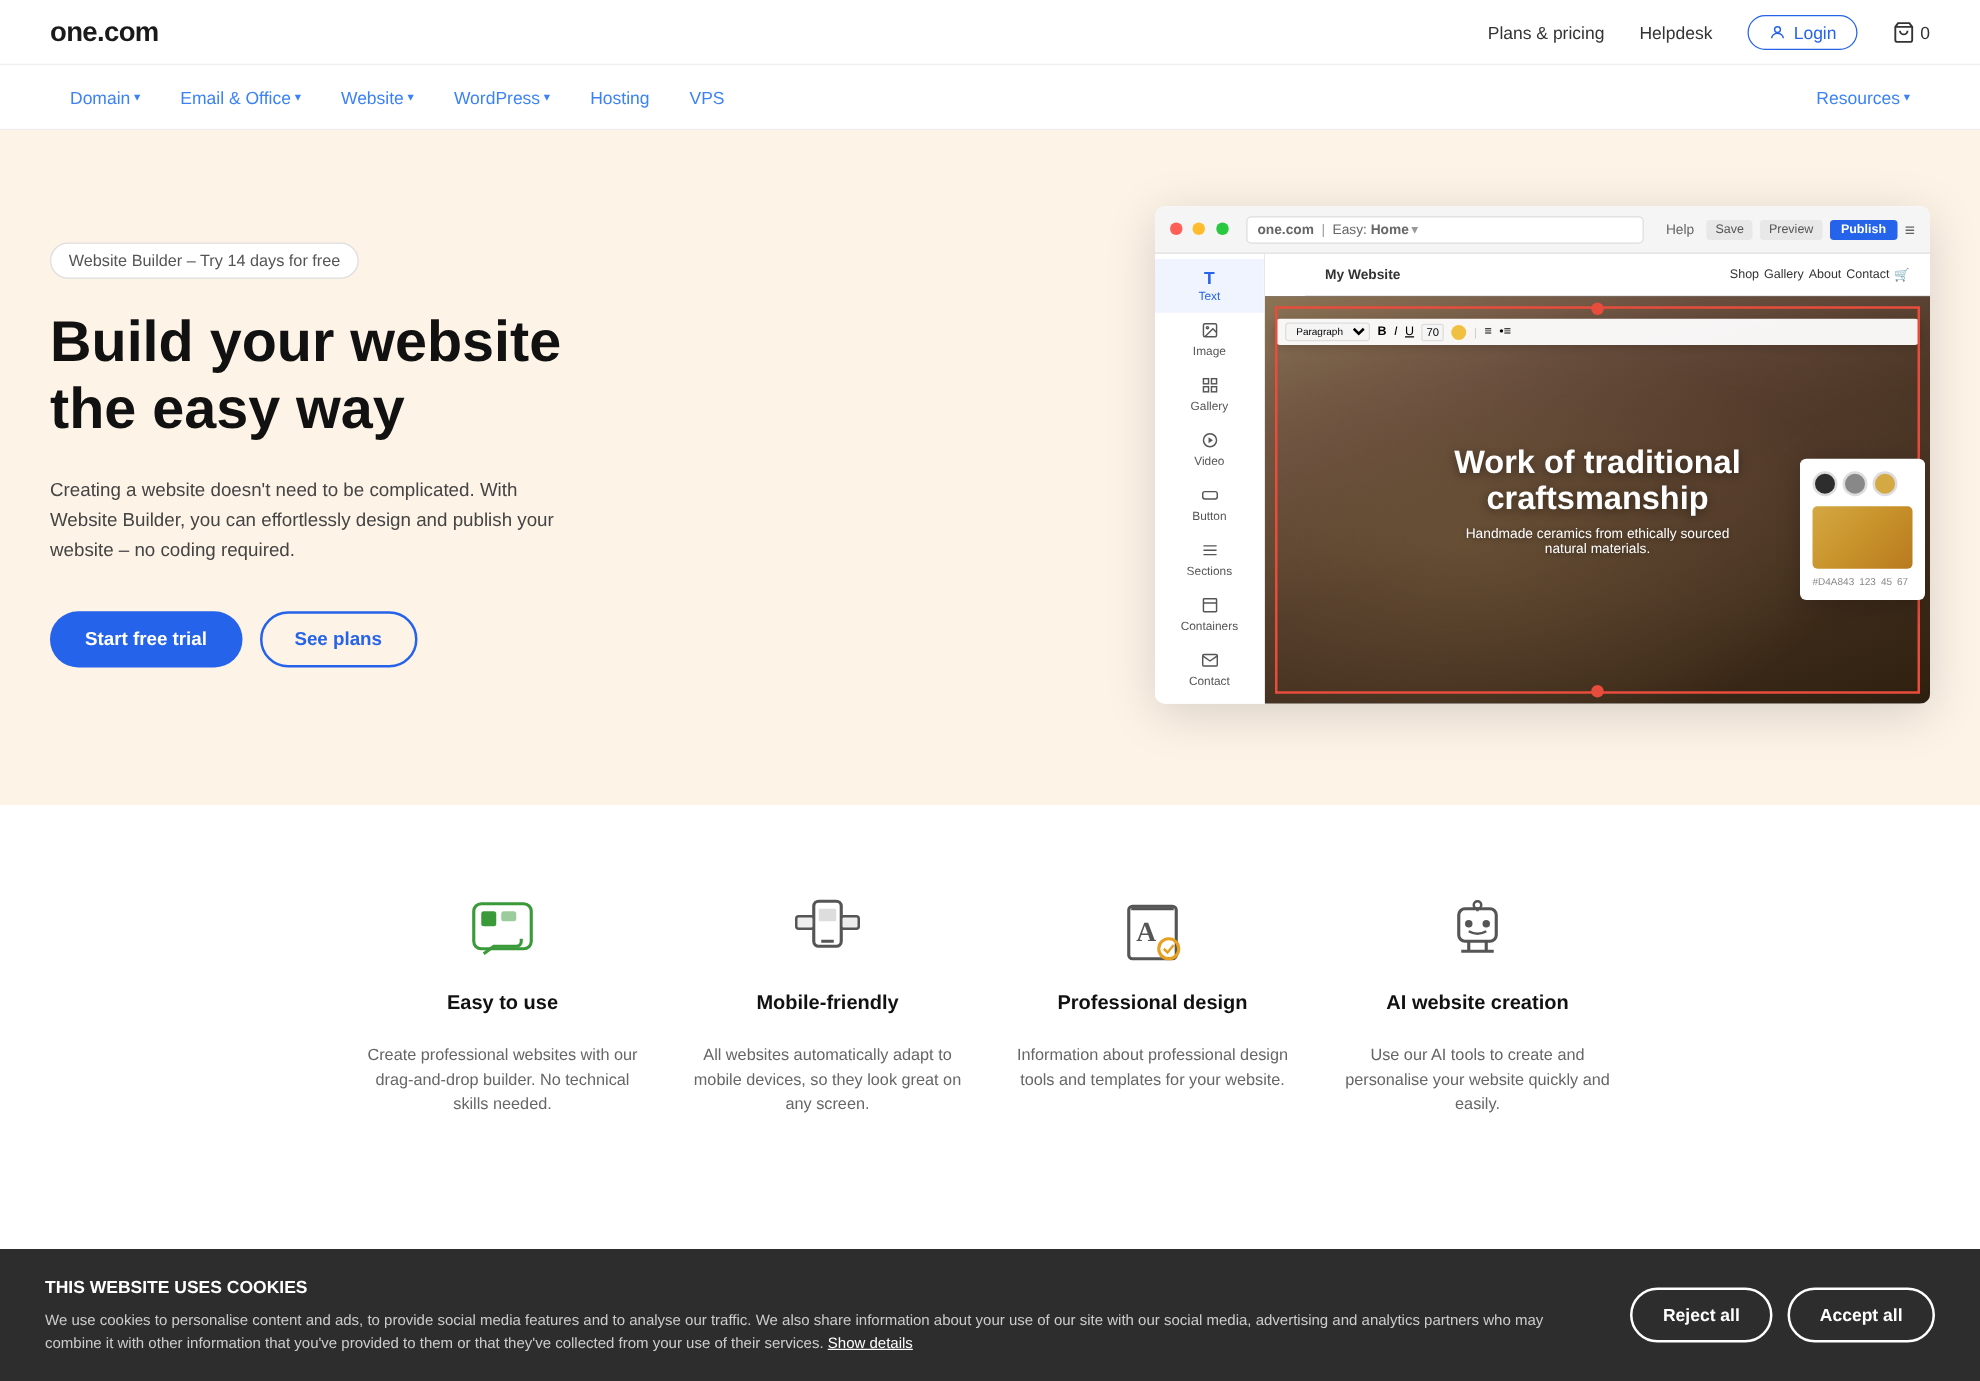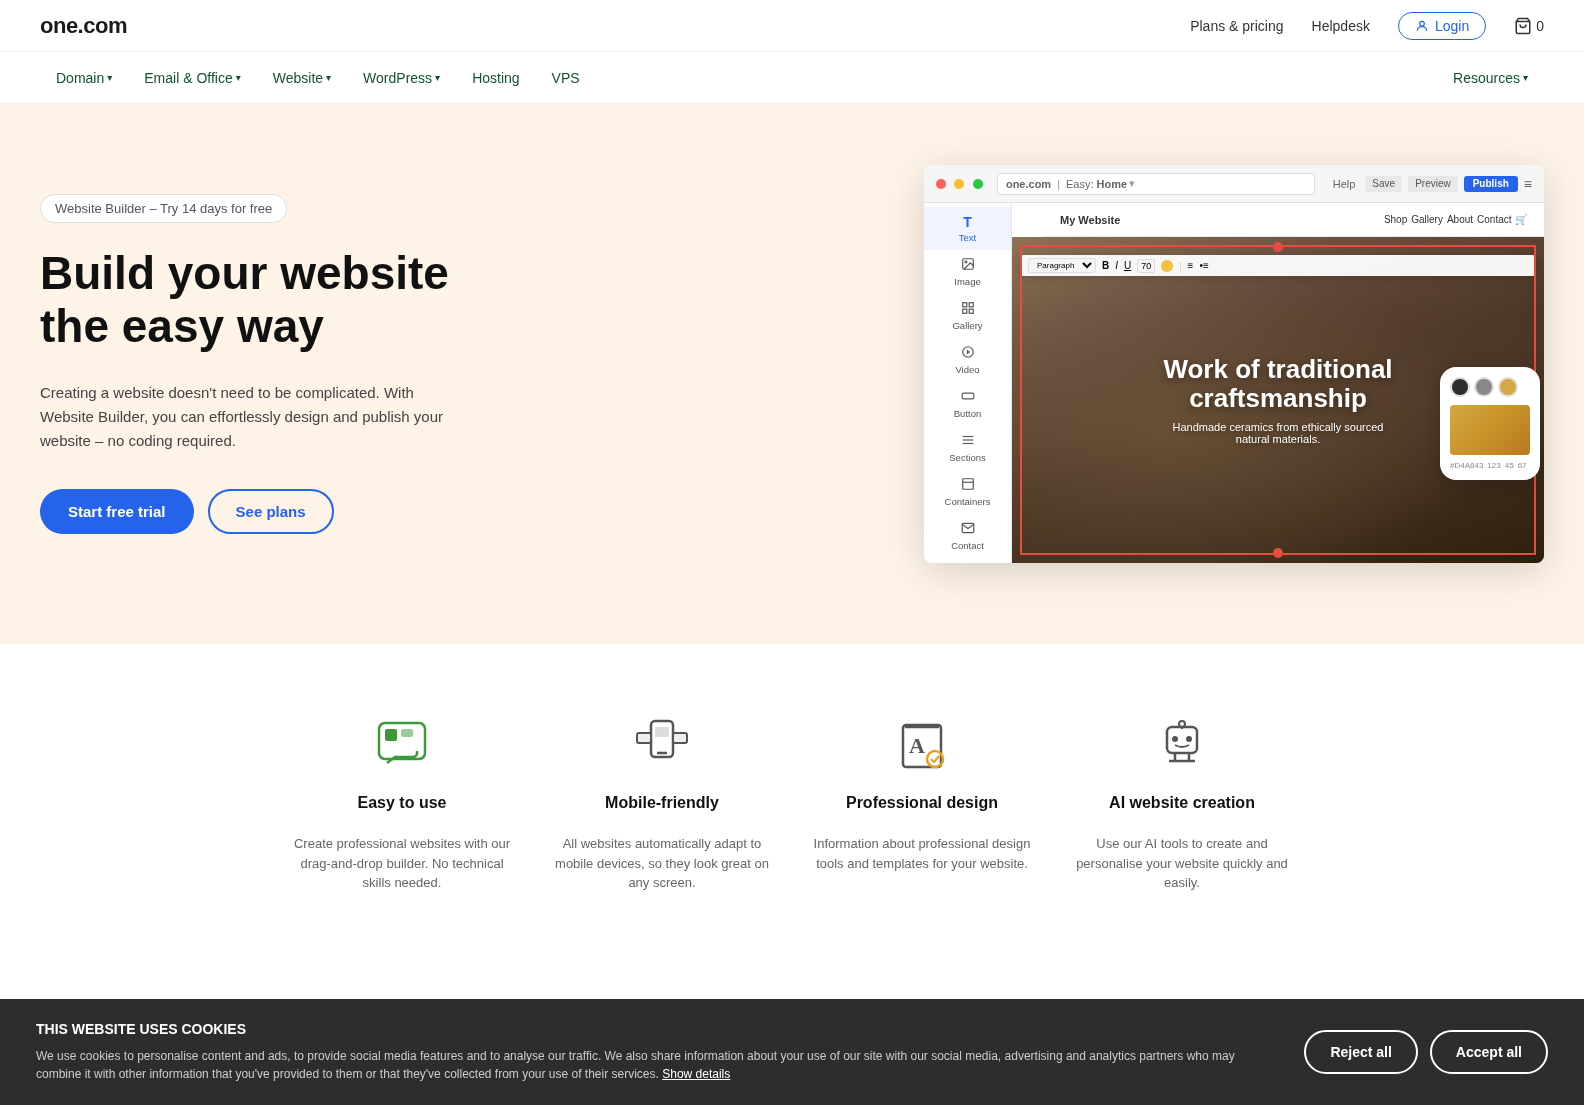--- a/index.html
+++ b/index.html
@@ -9,21 +9,21 @@
     .top-bar { display: flex; align-items: center; justify-content: space-between; padding: 0 40px; height: 52px; border-bottom: 1px solid #eee; background: #fff; }
     .logo { font-size: 22px; font-weight: 700; color: #1a1a1a; letter-spacing: -0.5px; }
     .top-bar-right { display: flex; align-items: center; gap: 28px; }
     .top-bar-link { font-size: 14px; color: #333; text-decoration: none; cursor: pointer; }
     .login-btn { display: flex; align-items: center; gap: 6px; border: 1.5px solid #2563eb; border-radius: 20px; padding: 5px 16px; font-size: 14px; color: #2563eb; cursor: pointer; background: #fff; }
     .cart-icon-wrap { display: flex; align-items: center; gap: 4px; font-size: 14px; color: #333; cursor: pointer; }
 
     
     .nav-bar { display: flex; align-items: center; padding: 0 40px; height: 52px; border-bottom: 1px solid #eee; background: #fff; }
     .nav-items { display: flex; align-items: center; gap: 0; flex: 1; }
-    .nav-item { font-size: 14px; color: #14532d; padding: 0 16px; height: 52px; display: flex; align-items: center; gap: 3px; cursor: pointer; }
+    .nav-item { font-size: 14px; color: #3b82f6; padding: 0 16px; height: 52px; display: flex; align-items: center; gap: 3px; cursor: pointer; }
     .nav-right { margin-left: auto; }
     .chevron { font-size: 10px; }
 
     
     .hero { background: #fdf3e7; padding: 60px 40px 80px; display: flex; align-items: center; justify-content: space-between; min-height: 540px; }
     .hero-left { max-width: 420px; }
     .hero-badge { display: inline-block; background: #fff; border: 1px solid #ddd; border-radius: 20px; padding: 6px 14px; font-size: 13px; color: #555; margin-bottom: 24px; }
     .hero-title { font-size: 46px; font-weight: 700; color: #111; line-height: 1.15; margin-bottom: 28px; }
     .hero-desc { font-size: 15px; color: #444; line-height: 1.6; margin-bottom: 36px; }
     .hero-buttons { display: flex; gap: 14px; align-items: center; }
@@ -53,21 +53,21 @@
     .editor-nav { background: #fff; border-bottom: 1px solid #e8e8e8; height: 34px; display: flex; align-items: center; padding: 0 16px; gap: 24px; font-size: 11px; color: #333; margin-left: 32px; }
     .editor-canvas { background: #555; position: relative; height: calc(100% - 34px); overflow: hidden; }
     .canvas-overlay { position: absolute; inset: 0; display: flex; flex-direction: column; align-items: center; justify-content: center; text-align: center; }
     .canvas-hero-text { color: #fff; font-size: 26px; font-weight: 800; line-height: 1.1; text-shadow: 0 2px 8px rgba(0,0,0,0.4); }
     .canvas-sub-text { color: #fff; font-size: 11px; margin-top: 8px; text-shadow: 0 1px 4px rgba(0,0,0,0.4); }
     .selection-box { position: absolute; border: 2px solid #e74c3c; top: 8px; left: 8px; right: 8px; bottom: 8px; pointer-events: none; }
     .selection-handle { position: absolute; width: 10px; height: 10px; background: #e74c3c; border-radius: 50%; }
     .handle-top { top: -5px; left: 50%; transform: translateX(-50%); }
     .handle-bottom { bottom: -5px; left: 50%; transform: translateX(-50%); }
 
-    .color-picker-popup { position: absolute; right: 4px; top: 40%; background: #fff; border-radius: 16px; box-shadow: 0 4px 20px rgba(0,0,0,0.2); padding: 10px; width: 100px; }
+    .color-picker-popup { position: absolute; right: 4px; top: 40%; background: #fff; border-radius: 5px; box-shadow: 0 4px 20px rgba(0,0,0,0.2); padding: 10px; width: 100px; }
     .color-swatches { display: flex; gap: 4px; margin-bottom: 8px; }
     .swatch { width: 20px; height: 20px; border-radius: 50%; border: 2px solid #ddd; cursor: pointer; }
     .color-gradient { width: 100%; height: 50px; border-radius: 4px; background: linear-gradient(135deg, #d4a843, #c8922a, #b87a20); margin-bottom: 6px; }
     .color-values { display: flex; gap: 4px; font-size: 8px; color: #888; }
 
     .toolbar-bar { position: absolute; top: 18px; left: 8px; right: 8px; background: rgba(255,255,255,0.95); border-radius: 4px; padding: 3px 8px; display: flex; align-items: center; gap: 6px; font-size: 9px; box-shadow: 0 2px 8px rgba(0,0,0,0.15); }
     .toolbar-select { font-size: 8px; background: #f5f5f5; border: 1px solid #ddd; border-radius: 3px; padding: 1px 4px; }
 
     
     .features-section { padding: 70px 40px; background: #fff; }

